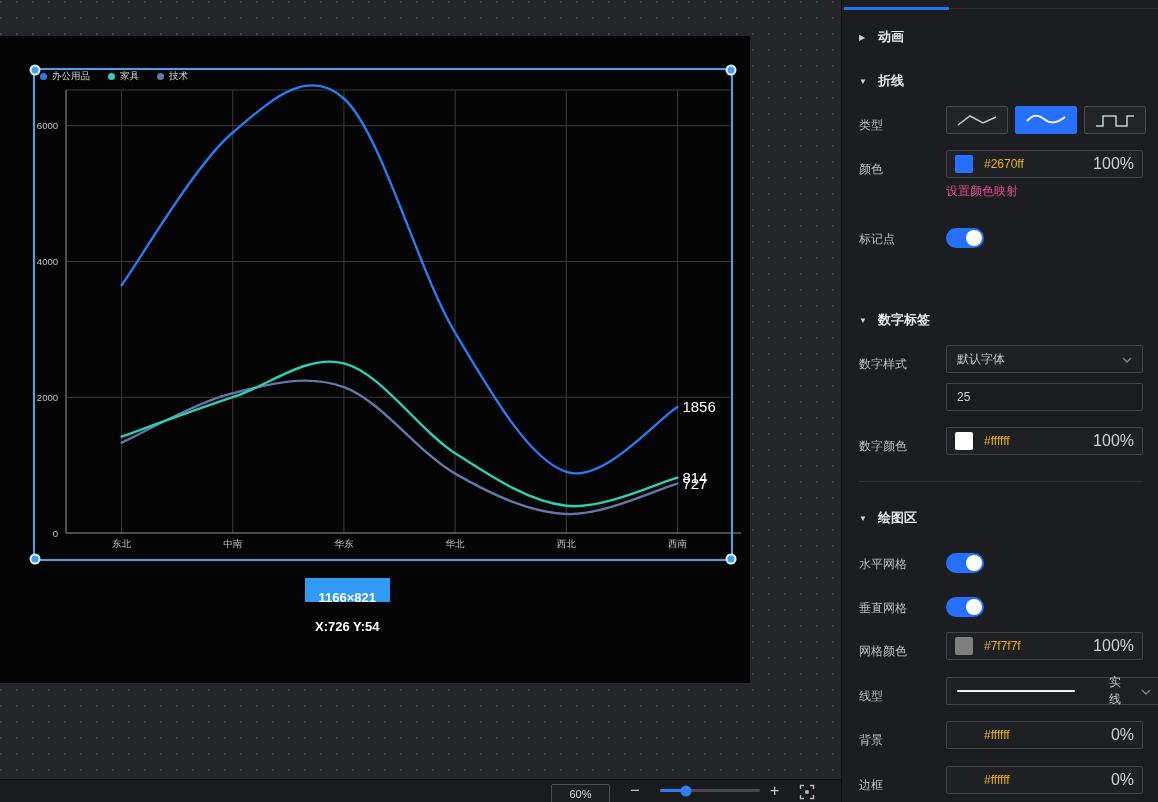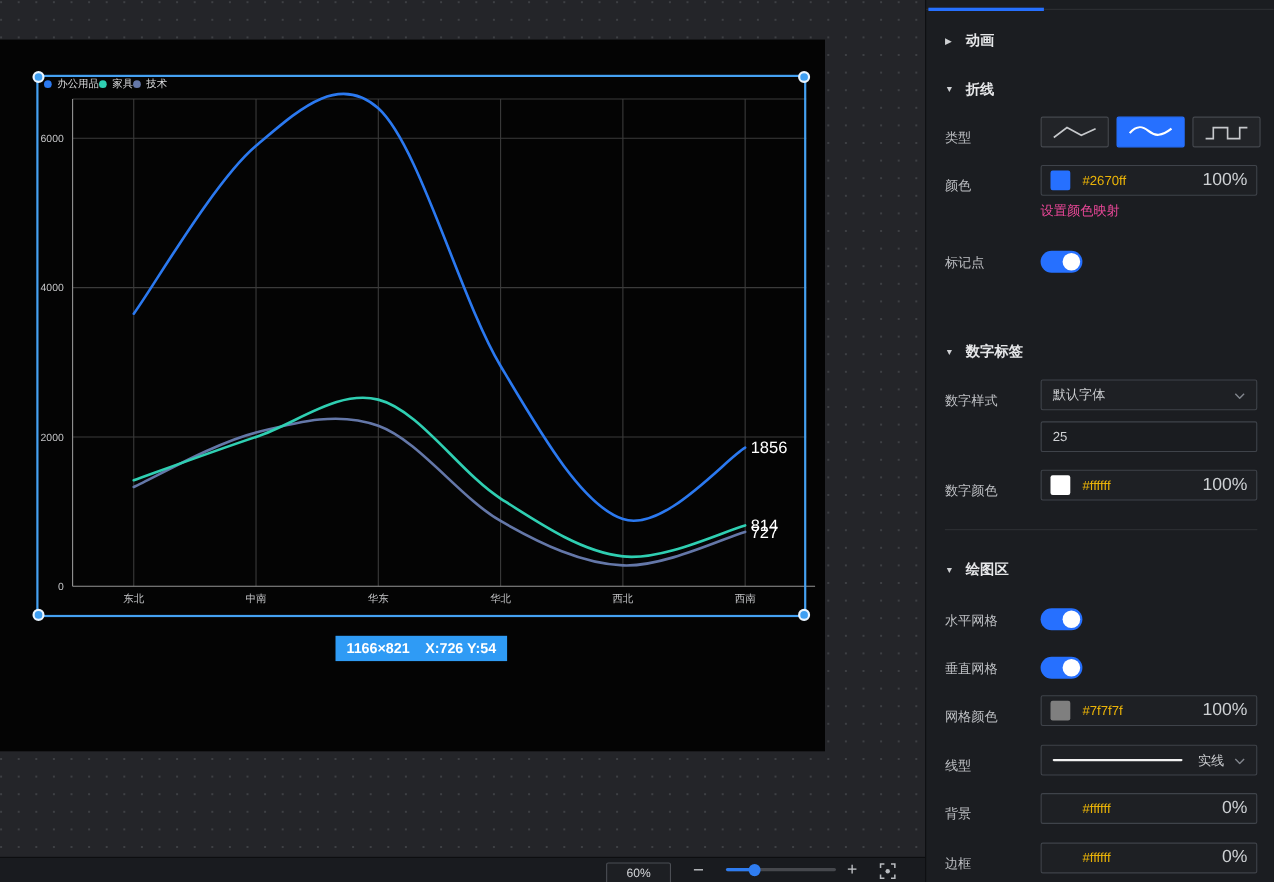--- a/index.html
+++ b/index.html
@@ -6,32 +6,32 @@
   *{box-sizing:border-box;}
   .stage{
     position:relative;width:1158px;height:802px;overflow:hidden;
     font-family:"Liberation Sans","DejaVu Sans",sans-serif;
     background-color:#242529;
     background-image:radial-gradient(circle,#3e4044 1.1px,transparent 1.4px);
     background-size:16px 16px;background-position:9px 10px;
   }
   
   .artboard{position:absolute;left:0;top:36px;width:750px;height:647px;background:#040404;}
-  .legend{position:absolute;left:40px;top:34px;display:flex;align-items:center;}
+  .legend{position:absolute;left:40px;top:34px;display:flex;gap:18px;align-items:center;}
   .legend-item{display:flex;align-items:center;gap:5px;font-size:9.5px;color:#d9dadc;}
   .legend-dot{width:7px;height:7px;border-radius:50%;flex:none;}
   svg text{font-family:"Liberation Sans","DejaVu Sans",sans-serif;}
   
   .selection{position:absolute;left:33px;top:68px;width:700px;height:493px;
     border:2px solid #45a1f2;pointer-events:none;}
   .handle{position:absolute;width:11px;height:11px;border-radius:50%;
     background:#3f9ff2;border:2px solid #eaf5ff;transform:translate(-50%,-50%);pointer-events:auto;}
   .h-tl{left:0;top:0}.h-tr{left:100%;top:0}.h-bl{left:0;top:100%}.h-br{left:100%;top:100%}
   .size-badge{position:absolute;left:305px;top:578px;height:23px;background:#2f9bf5;color:#fff;
-    font-size:13px;font-weight:bold;display:flex;align-items:center;gap:14px;padding:0 10px;}
+    font-size:13px;font-weight:bold;display:flex;align-items:center;gap:14px;padding:12px 10px;flex-direction:column;}
   
   .bottombar{position:absolute;left:0;top:779px;width:841px;height:23px;background:#191b1f;border-top:1px solid #0d0e10;}
   .zoom-box{position:absolute;left:551px;top:4px;width:59px;height:20px;background:#1d1f23;
     border:1px solid #4b4e54;border-radius:2px;color:#d4d6d9;font-size:11px;text-align:center;
     font-family:"Liberation Sans","DejaVu Sans",sans-serif;padding:0;}
   .bar-btn{position:absolute;top:0;height:23px;line-height:22px;color:#c2c4c8;cursor:pointer;}
   .minus-btn{left:630px;font-size:17px;}
   .plus-btn{left:770px;font-size:16px;}
   .slider{position:absolute;left:660px;top:9px;width:100px;height:3px;background:#46484d;border-radius:2px;}
   .slider-fill{position:absolute;left:0;top:0;height:3px;width:26px;background:#2e7cf0;border-radius:2px;}
@@ -58,21 +58,21 @@
   .cval{font-size:12px;color:#eab308;margin-left:11px;}
   .cpct{font-size:16px;color:#cdd0d3;margin-left:auto;}
   .map-link{position:absolute;left:104px;font-size:12px;color:#ec4899;cursor:pointer;}
   .toggle{width:38px;height:20px;border-radius:10px;background:#2670ff;position:relative;cursor:pointer;flex:none;}
   .toggle .knob{position:absolute;right:2px;top:2px;width:16px;height:16px;border-radius:50%;background:#fff;}
   .tinput{height:28px;background:#1a1c20;border:1px solid #3f434a;border-radius:2px;
     color:#cfd1d4;font-size:12px;padding:0 10px;font-family:"Liberation Sans","DejaVu Sans",sans-serif;}
   .tinput.small{width:88px;}
   .tinput.full{flex:1;}
   .select{flex:1;height:28px;background:#1e2024;border:1px solid #3f434a;border-radius:2px;
-    display:flex;align-items:center;padding:0 10px;cursor:pointer;font-size:12px;color:#c9cbce;}
+    display:flex;align-items:center;padding:0 10px;cursor:pointer;font-size:12px;color:#c9cbce;gap:20px;}
   .select .chev{margin-left:auto;}
   .ls-line{width:118px;height:2px;background:#f2f2f2;border-radius:1px;flex:none;}
   .ls-label{margin-left:14px;font-size:12px;color:#c9cbce;}
   .divider{position:absolute;left:17px;right:15px;height:1px;background:#2e3034;}
 </style>
 </head>
 <body>
 
 <div class="stage">
 

